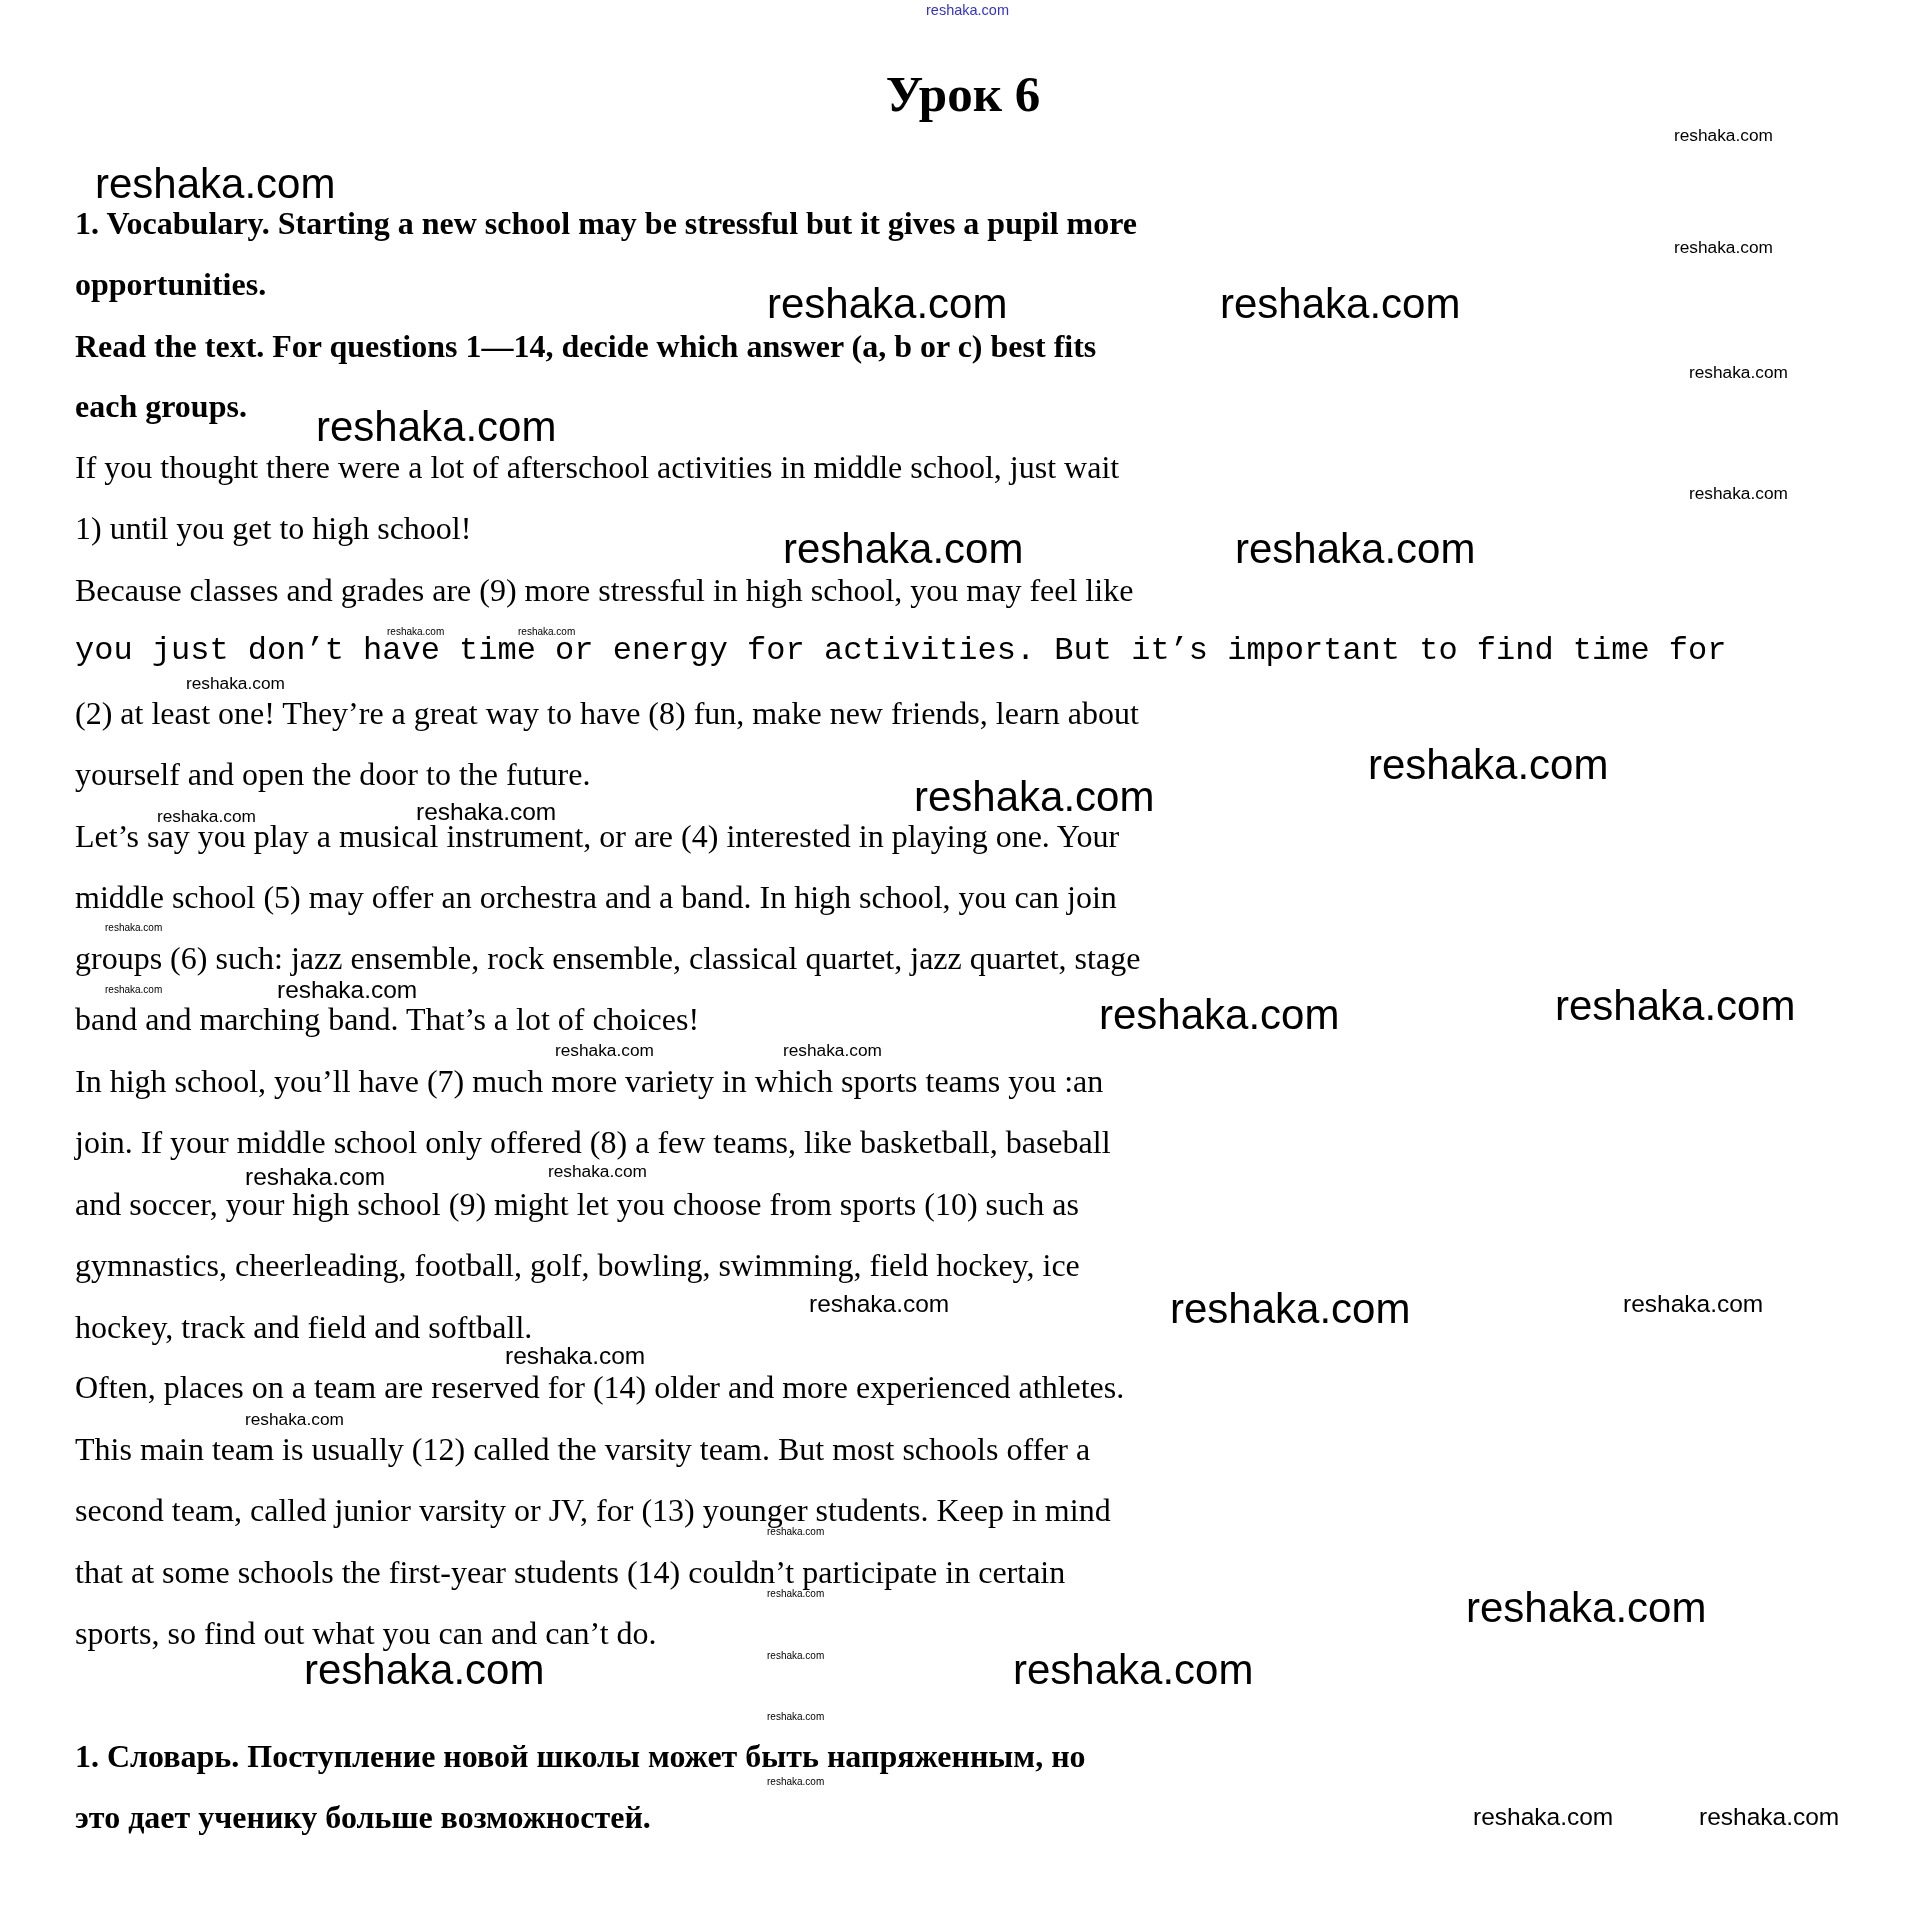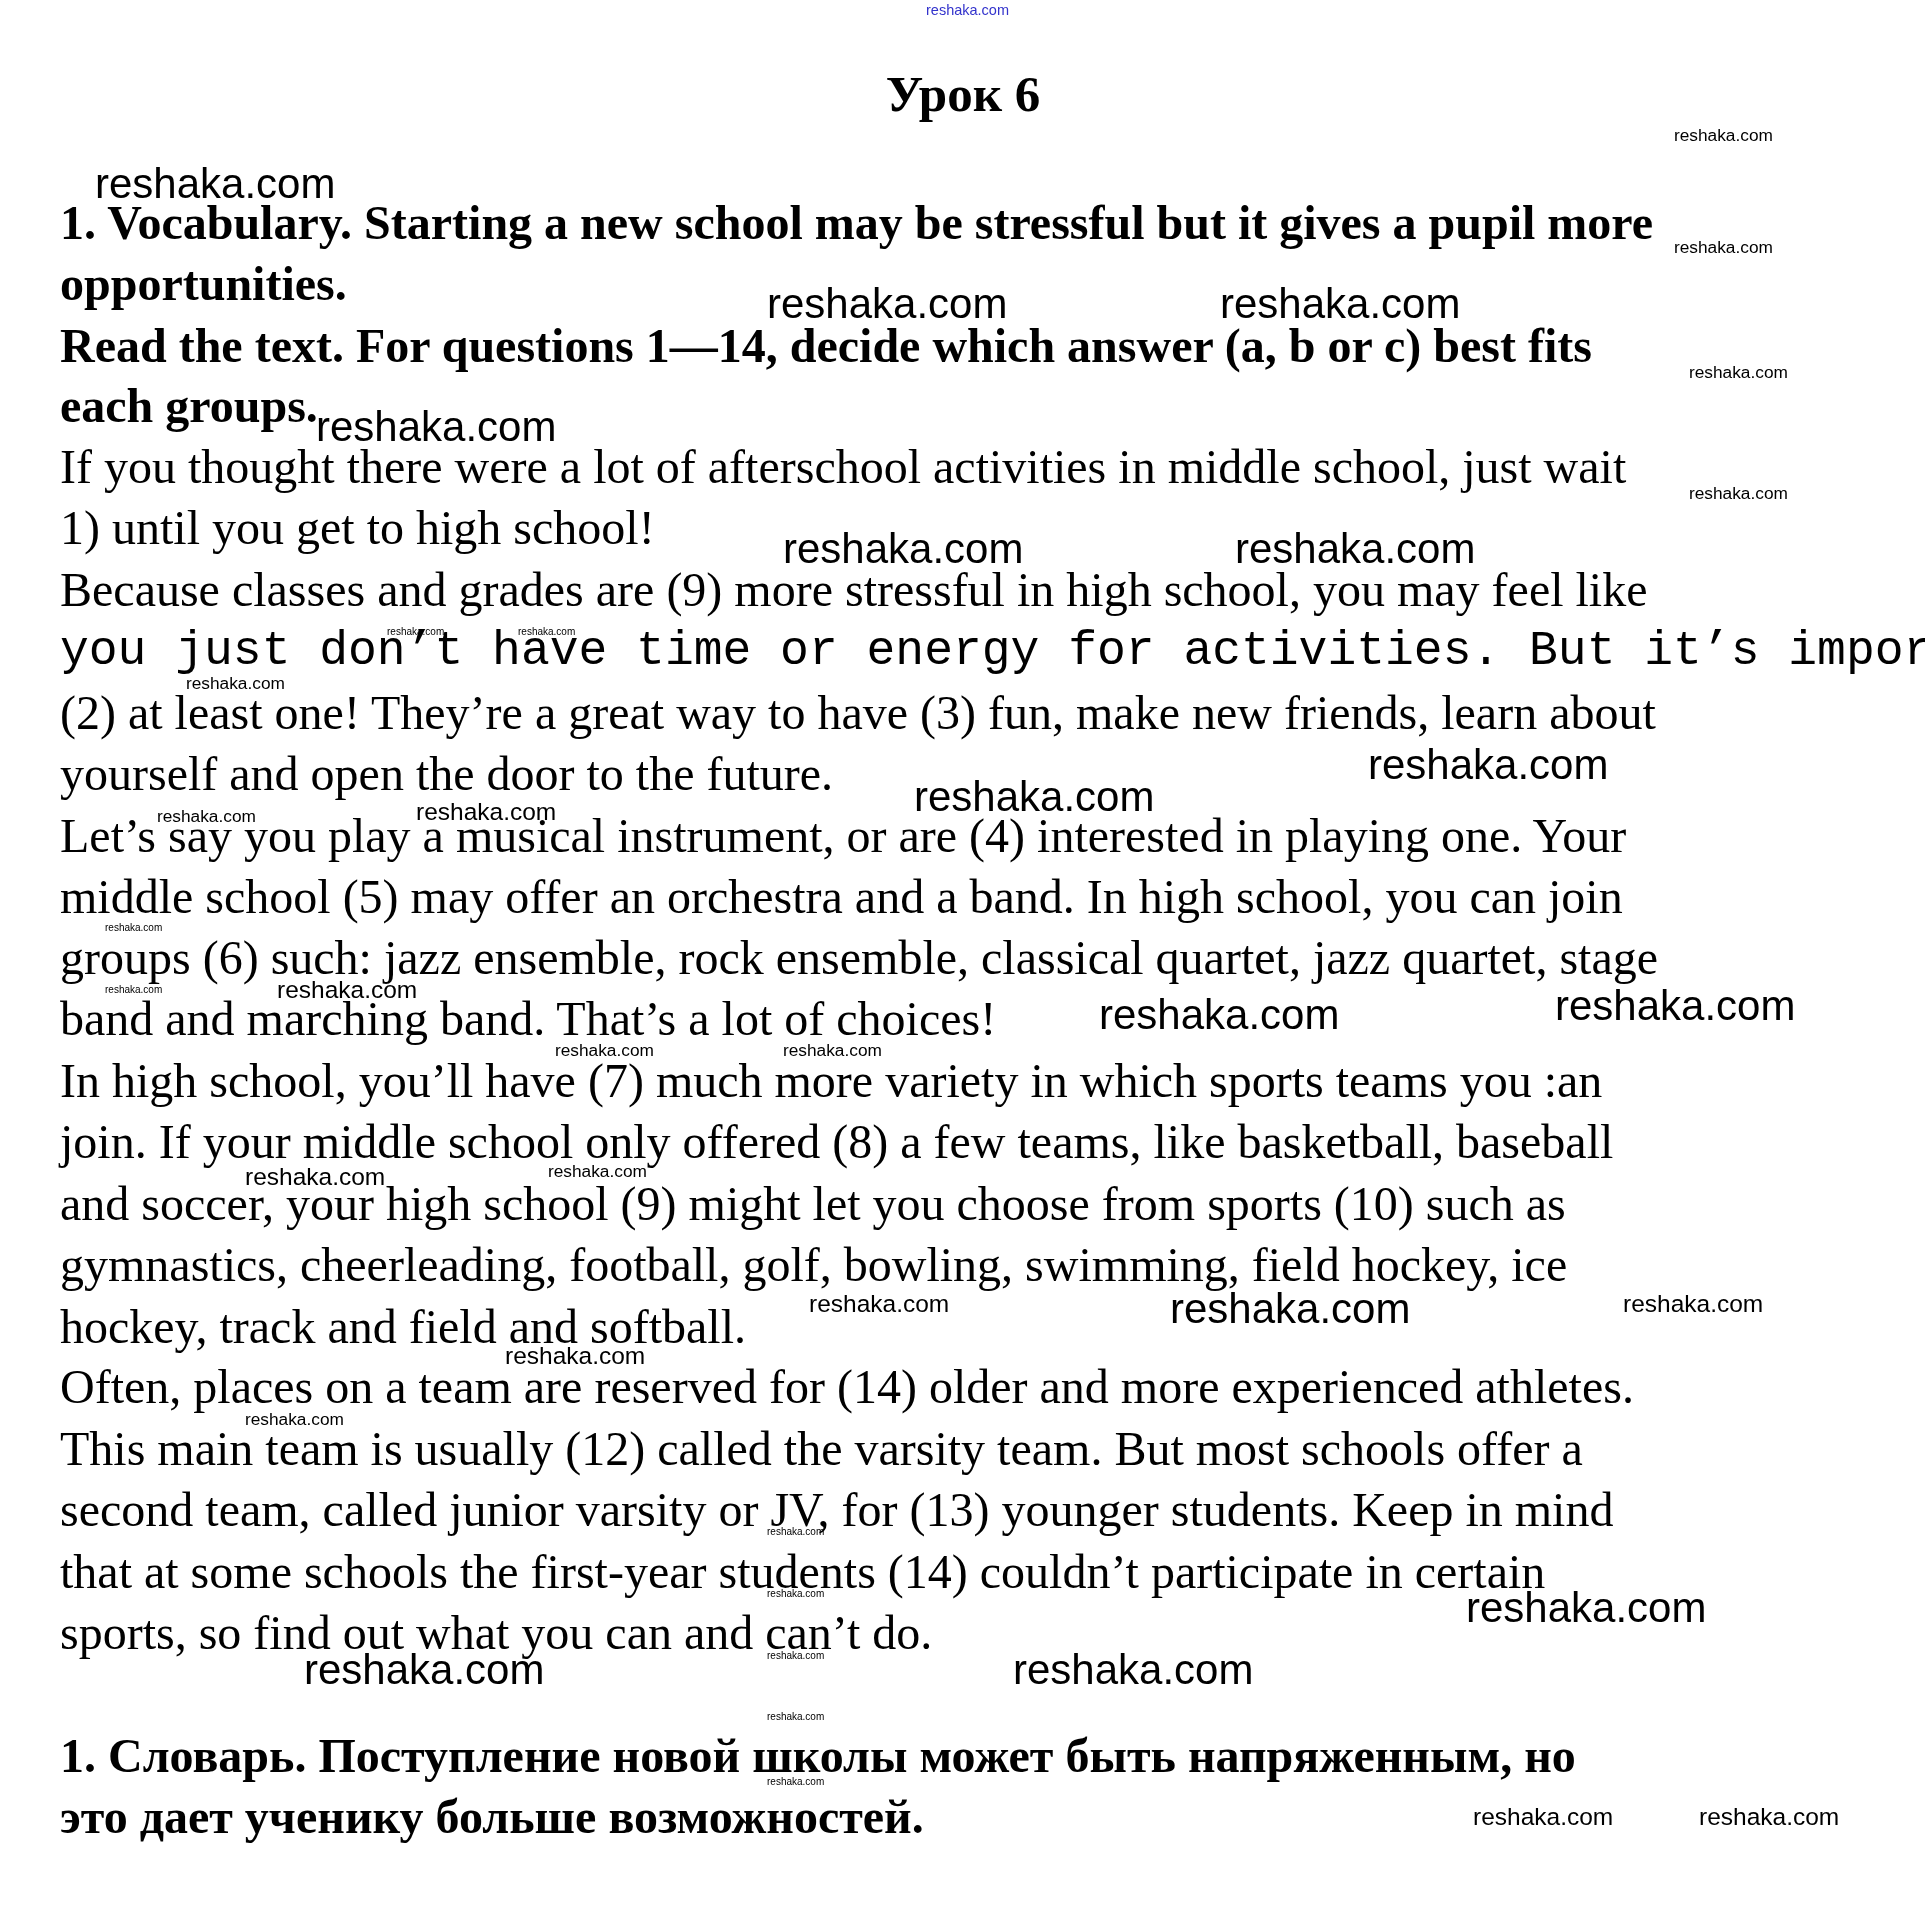--- a/index.html
+++ b/index.html
@@ -1,19 +1,19 @@
 <!DOCTYPE html>
 <html style="font-size:14.5px"><head>
 <meta charset="utf-8">
 <style>
   html, body { margin:0; padding:0; background:#ffffff; }
   body { width:1926px; height:1914px; position:relative; overflow:hidden; }
   .page { position:absolute; left:0; top:0; width:1926px; height:1594px; background:#fff; }
-  .line { position:absolute; left:60px; white-space:nowrap; color:#000;
-          font-family:"Liberation Serif", serif; font-size:48px; line-height:62px; }
+  .line { position:absolute; left:75px; white-space:nowrap; color:#000;
+          font-family:"Liberation Serif", serif; font-size:32px; line-height:62px; }
   .bold { font-weight:bold; }
   .title { position:absolute; left:0; width:1926px; text-align:center; top:65px;
            font-family:"Liberation Serif", serif; font-weight:bold; font-size:51px; color:#000; }
   .wm { position:absolute; white-space:nowrap; color:#000;
         font-family:"Liberation Sans", sans-serif; }
   .wm-l { font-size:42px; }
   .wm-m { font-size:24.5px; }
   .wm-s { font-size:17.3px; }
   .wm-xs { font-size:10px; }
   .wm-top { color:#3333cc; font-size:14.5px; }
@@ -29,21 +29,21 @@
 
   <div class="line bold" style="top:192px;">1. Vocabulary. Starting a new school may be stressful but it gives a pupil more</div>
   <div class="line bold" style="top:253px;">opportunities.</div>
   <div class="line bold" style="top:315px;">Read the text. For questions 1—14, decide which answer (a, b or c) best fits</div>
   <div class="line bold" style="top:375px;">each groups.</div>
 
   <div class="line" style="top:436px;">If you thought there were a lot of afterschool activities in middle school, just wait</div>
   <div class="line" style="top:497px;">1) until you get to high school!</div>
   <div class="line" style="top:559px;">Because classes and grades are (9) more stressful in high school, you may feel like</div>
   <div class="line" style="top:620px;font-family:Liberation Mono, monospace;">you just don’t have time or energy for activities. But it’s important to find time for</div>
-  <div class="line" style="top:682px;">(2) at least one! They’re a great way to have (3) fun, make new friends, learn about</div>
+  <div class="line" style="top:682px;">(2) at least one! They’re a great way to have (8) fun, make new friends, learn about</div>
   <div class="line" style="top:743px;">yourself and open the door to the future.</div>
   <div class="line" style="top:805px;">Let’s say you play a musical instrument, or are (4) interested in playing one. Your</div>
   <div class="line" style="top:866px;">middle school (5) may offer an orchestra and a band. In high school, you can join</div>
   <div class="line" style="top:927px;">groups (6) such: jazz ensemble, rock ensemble, classical quartet, jazz quartet, stage</div>
   <div class="line" style="top:988px;">band and marching band. That’s a lot of choices!</div>
   <div class="line" style="top:1050px;">In high school, you’ll have (7) much more variety in which sports teams you :an</div>
   <div class="line" style="top:1111px;">join. If your middle school only offered (8) a few teams, like basketball, baseball</div>
   <div class="line" style="top:1173px;">and soccer, your high school (9) might let you choose from sports (10) such as</div>
   <div class="line" style="top:1234px;">gymnastics, cheerleading, football, golf, bowling, swimming, field hockey, ice</div>
   <div class="line" style="top:1296px;">hockey, track and field and softball.</div>

